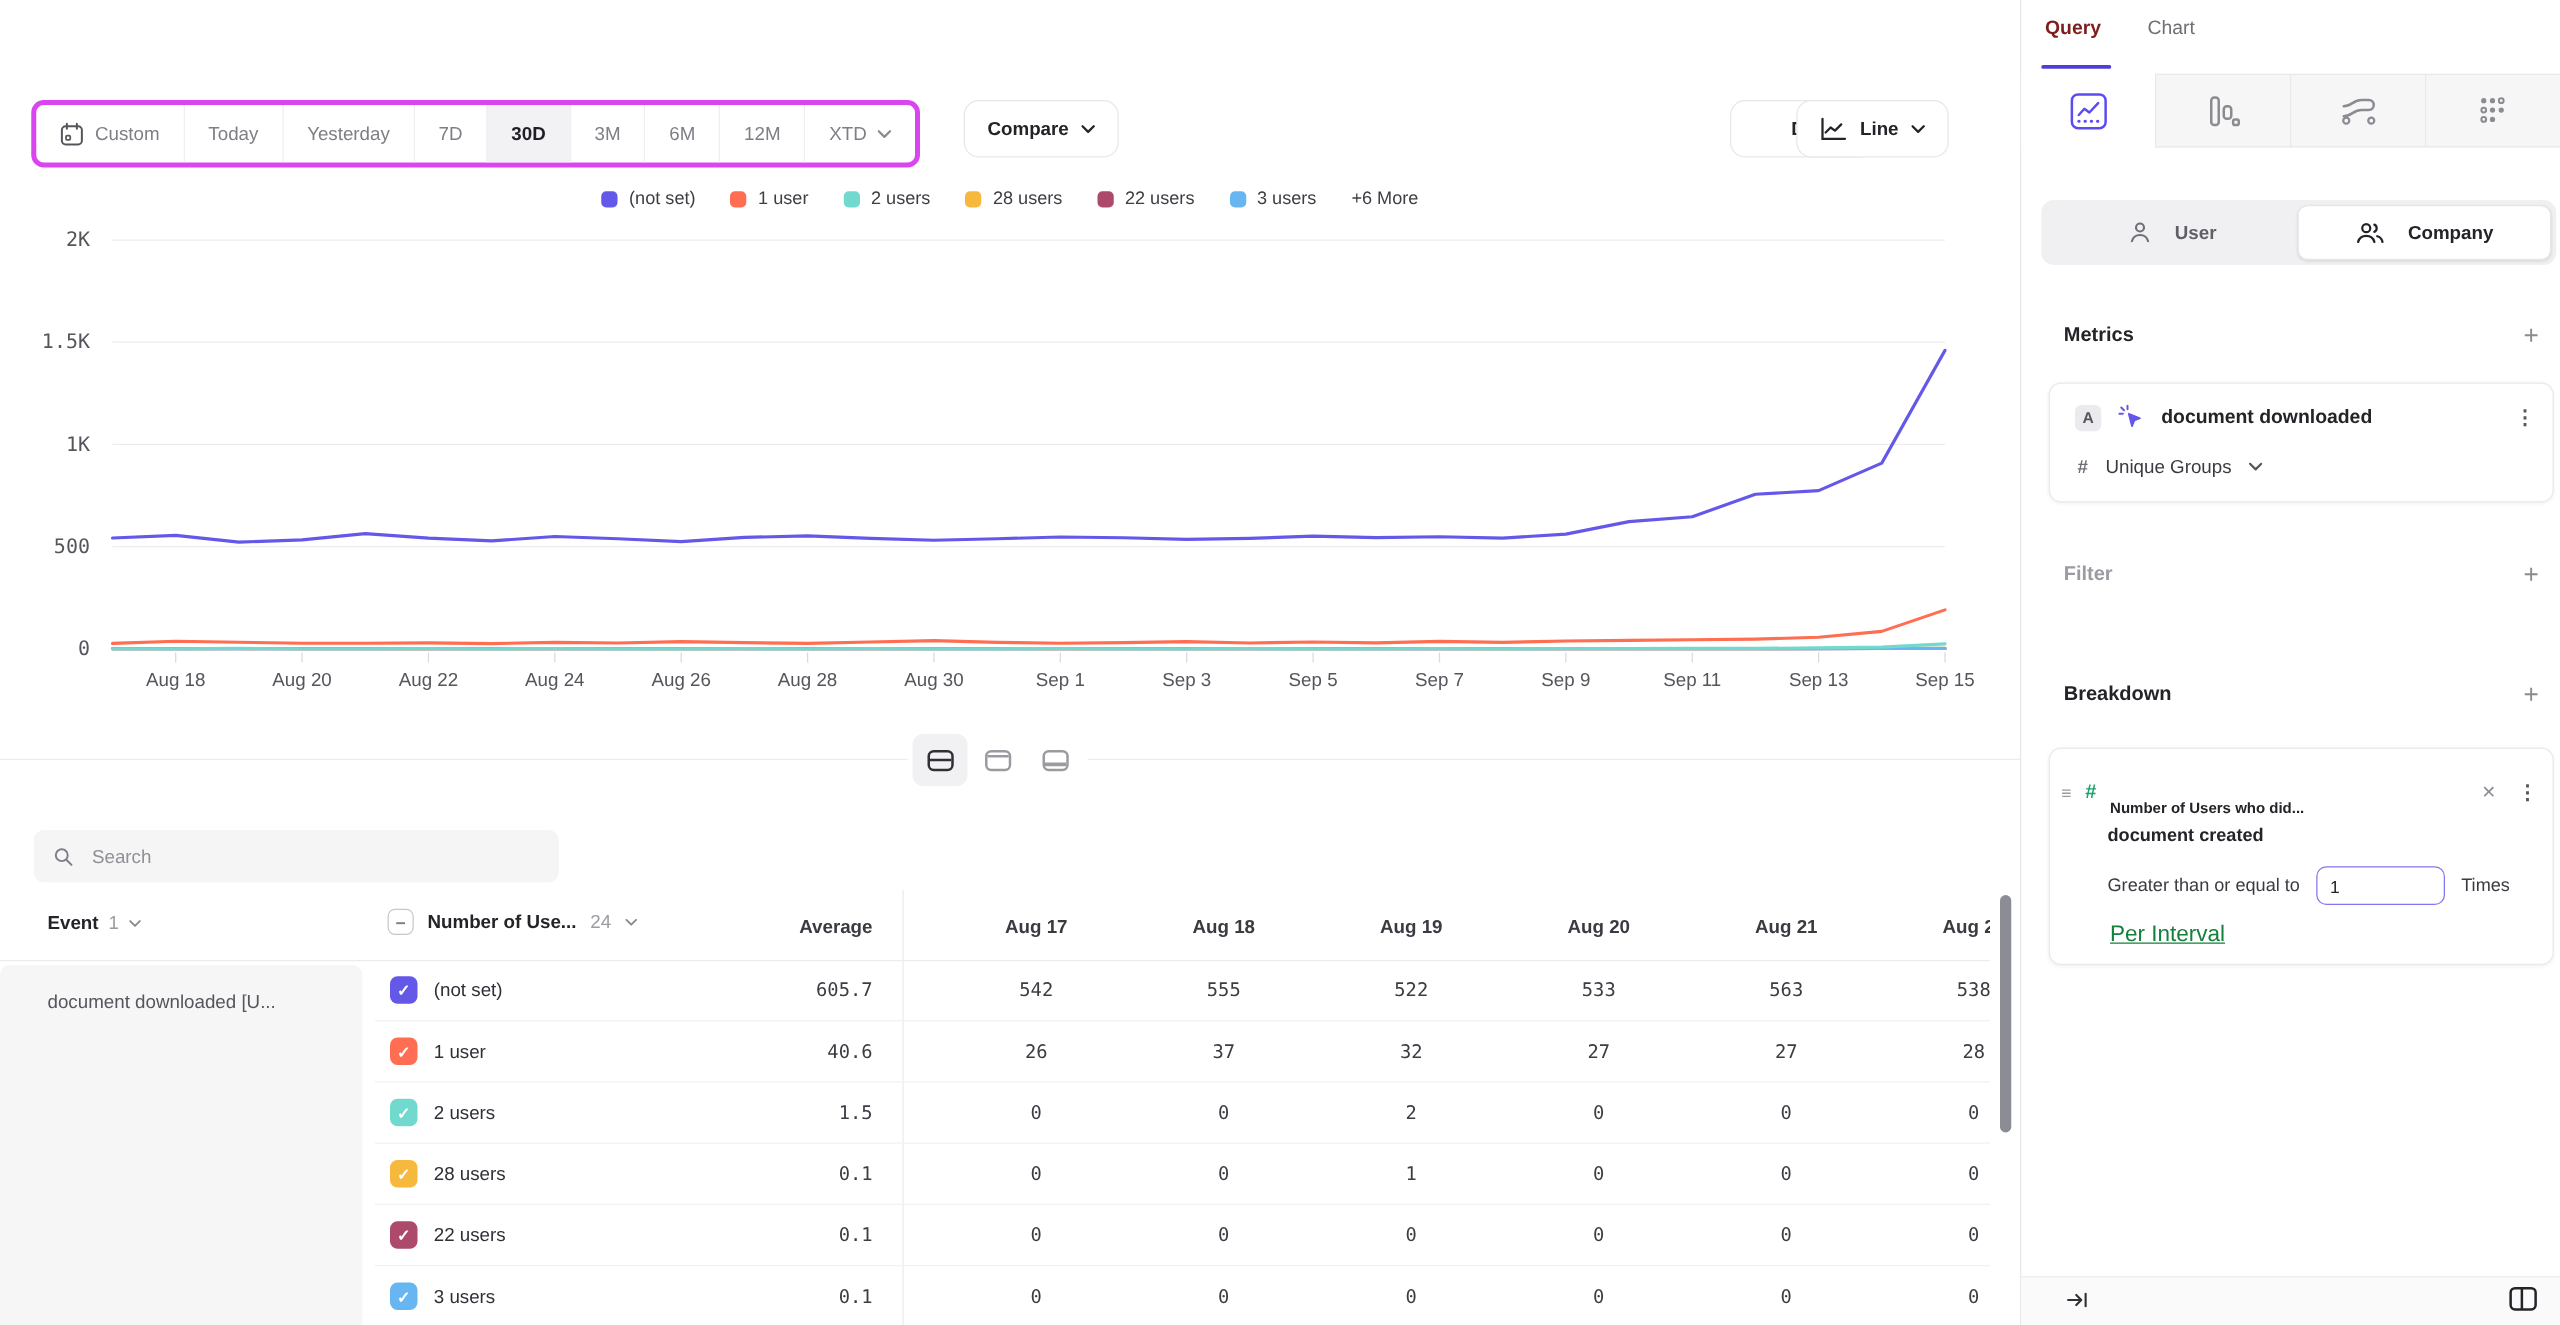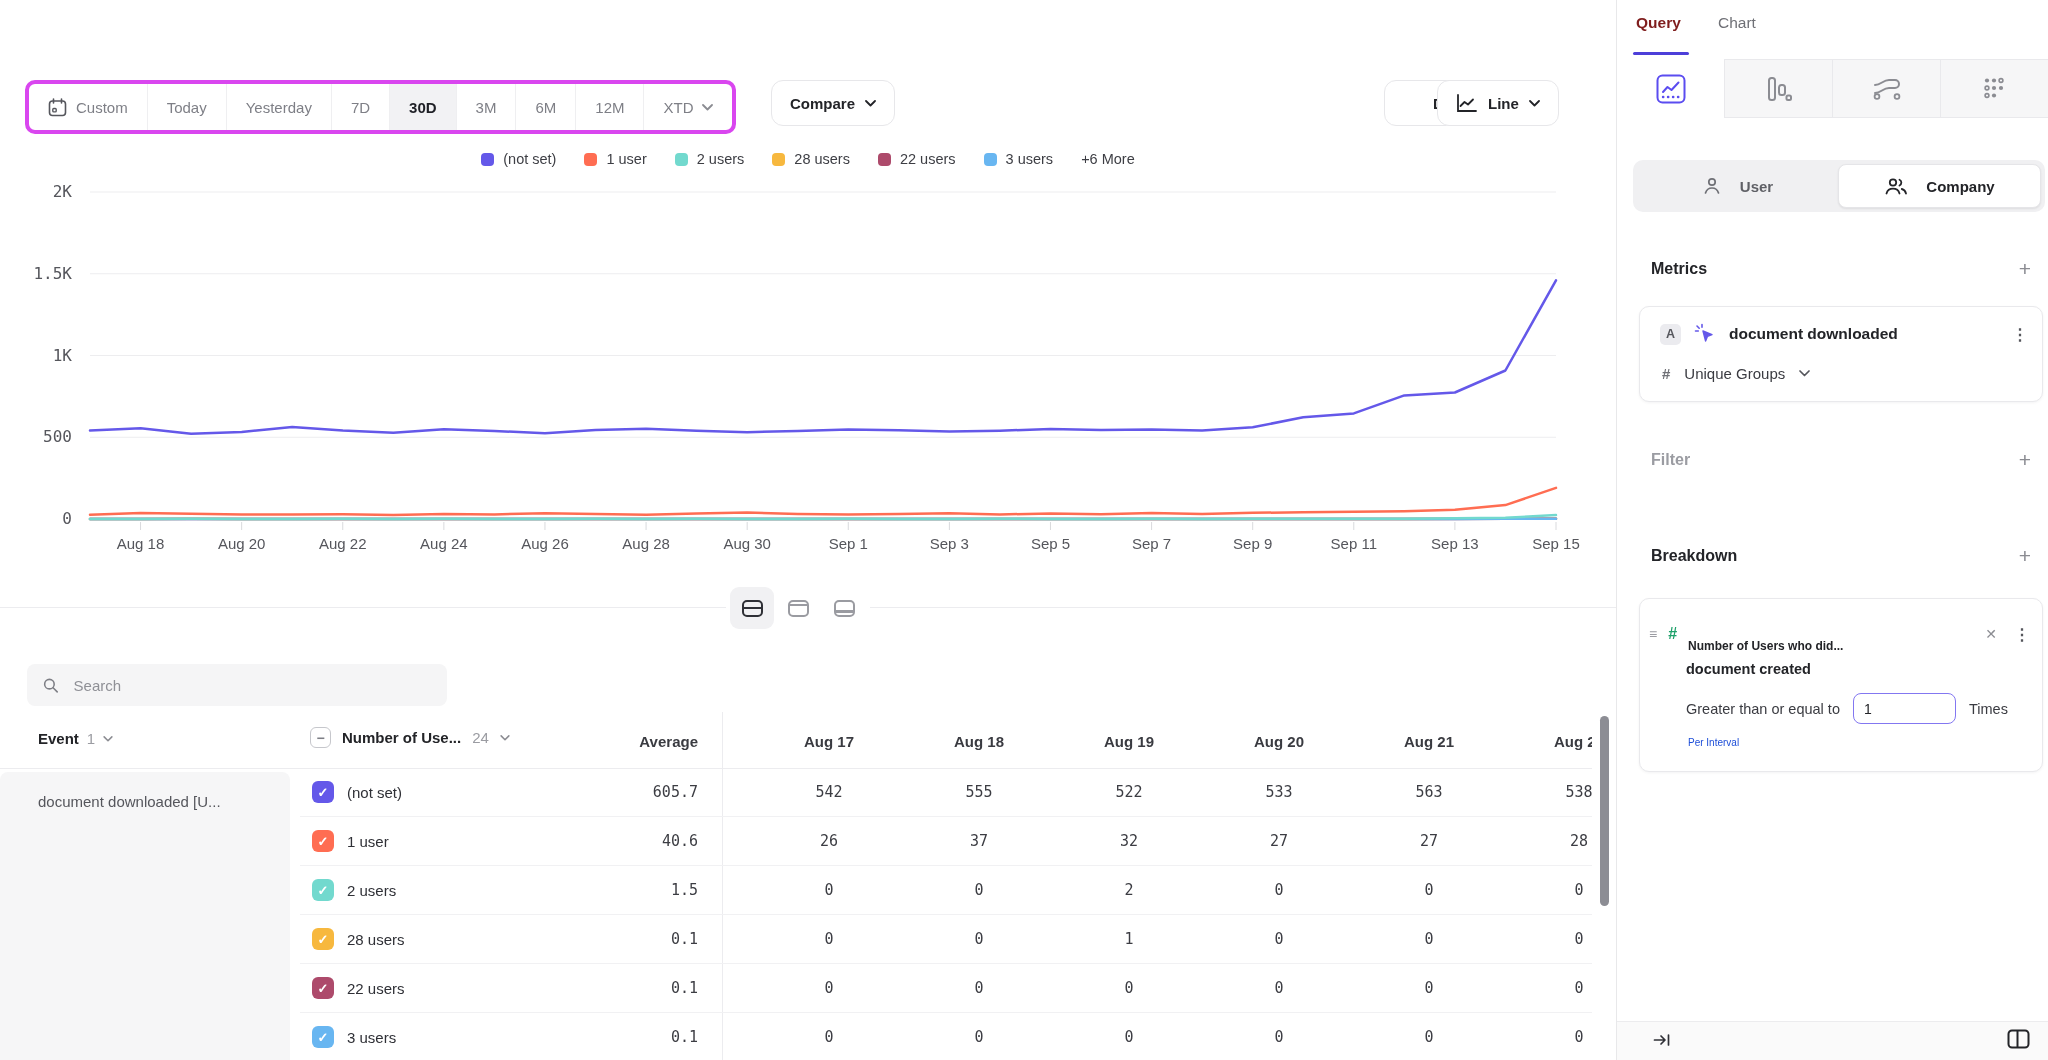--- a/index.html
+++ b/index.html
@@ -95,21 +95,21 @@
   .bd-r1{position:absolute;left:9px;top:16px;right:12px;display:flex;align-items:center;}
   .drag-h{color:#9b9ca2;font-size:14px;}
   .drag-h::after{content:"≡";}
   .bd-hash{color:#1fa16b;font-weight:700;font-size:16px;margin:0 11px;}
   .bd-title{font-size:12px;font-weight:600;color:#232428;flex:1;white-space:nowrap;overflow:hidden;margin-top:24px;}
   .close-x{color:#8b8c92;margin-right:17px;}
   .close-x::after{content:"✕";font-size:14px;}
   .bd-r2{position:absolute;left:46px;top:62px;font-size:14.5px;font-weight:600;color:#232428;}
   .bd-r3{position:absolute;left:46px;top:94px;display:flex;align-items:center;gap:13px;font-size:14.5px;color:#3a3b41;}
   .bd-input{width:103px;height:31px;border:1.5px solid #8377f1;border-radius:8px;font-size:14px;padding:0 10px;box-sizing:border-box;color:#232428;outline:none;font-family:inherit;background:#fff;}
-  .bd-r4{position:absolute;left:48px;top:138px;font-size:10px;color:#1d4ed8;}
+  .bd-r4{position:absolute;left:48px;top:138px;font-size:18px;color:#15803d;text-decoration:underline;}
   .p-footer{position:absolute;left:0;bottom:0;width:431px;height:38px;background:#fafafa;border-top:1px solid #ececee;}
   .collapse-btn{position:absolute;left:36px;top:10px;}
   .splitpane-btn{position:absolute;right:18px;top:7px;}
 </style>
 </head>
 <body>
 
 <div class="app">
 
   <div class="range-group">

